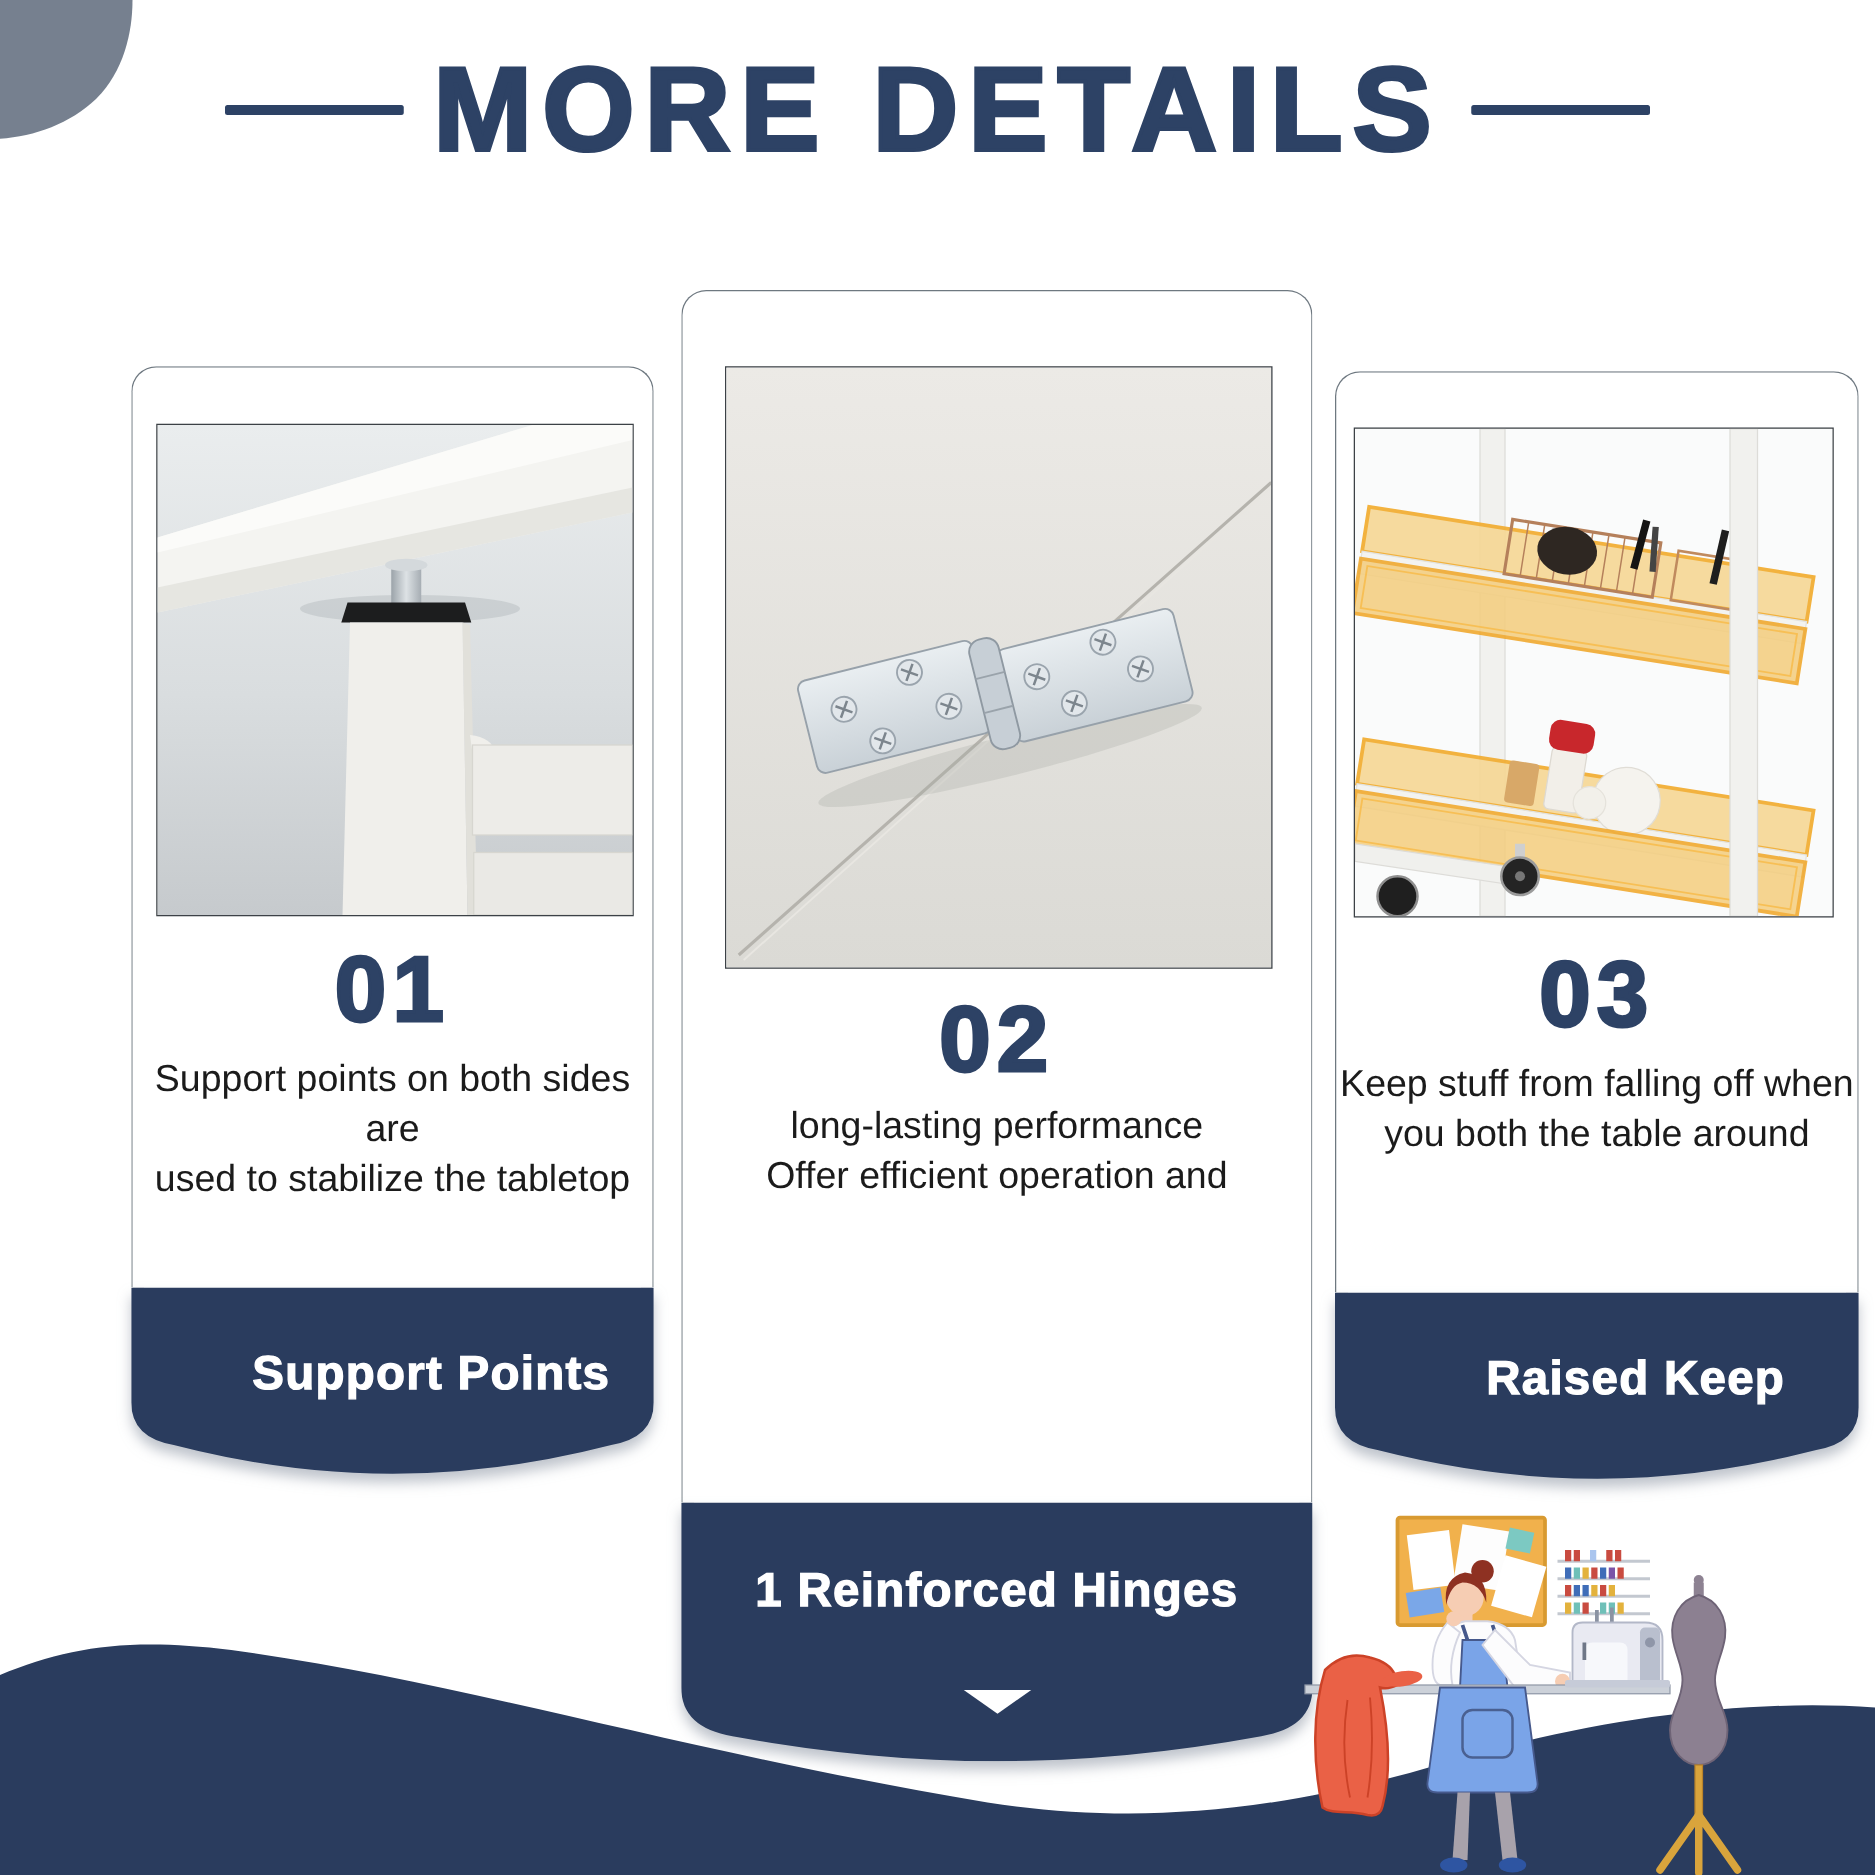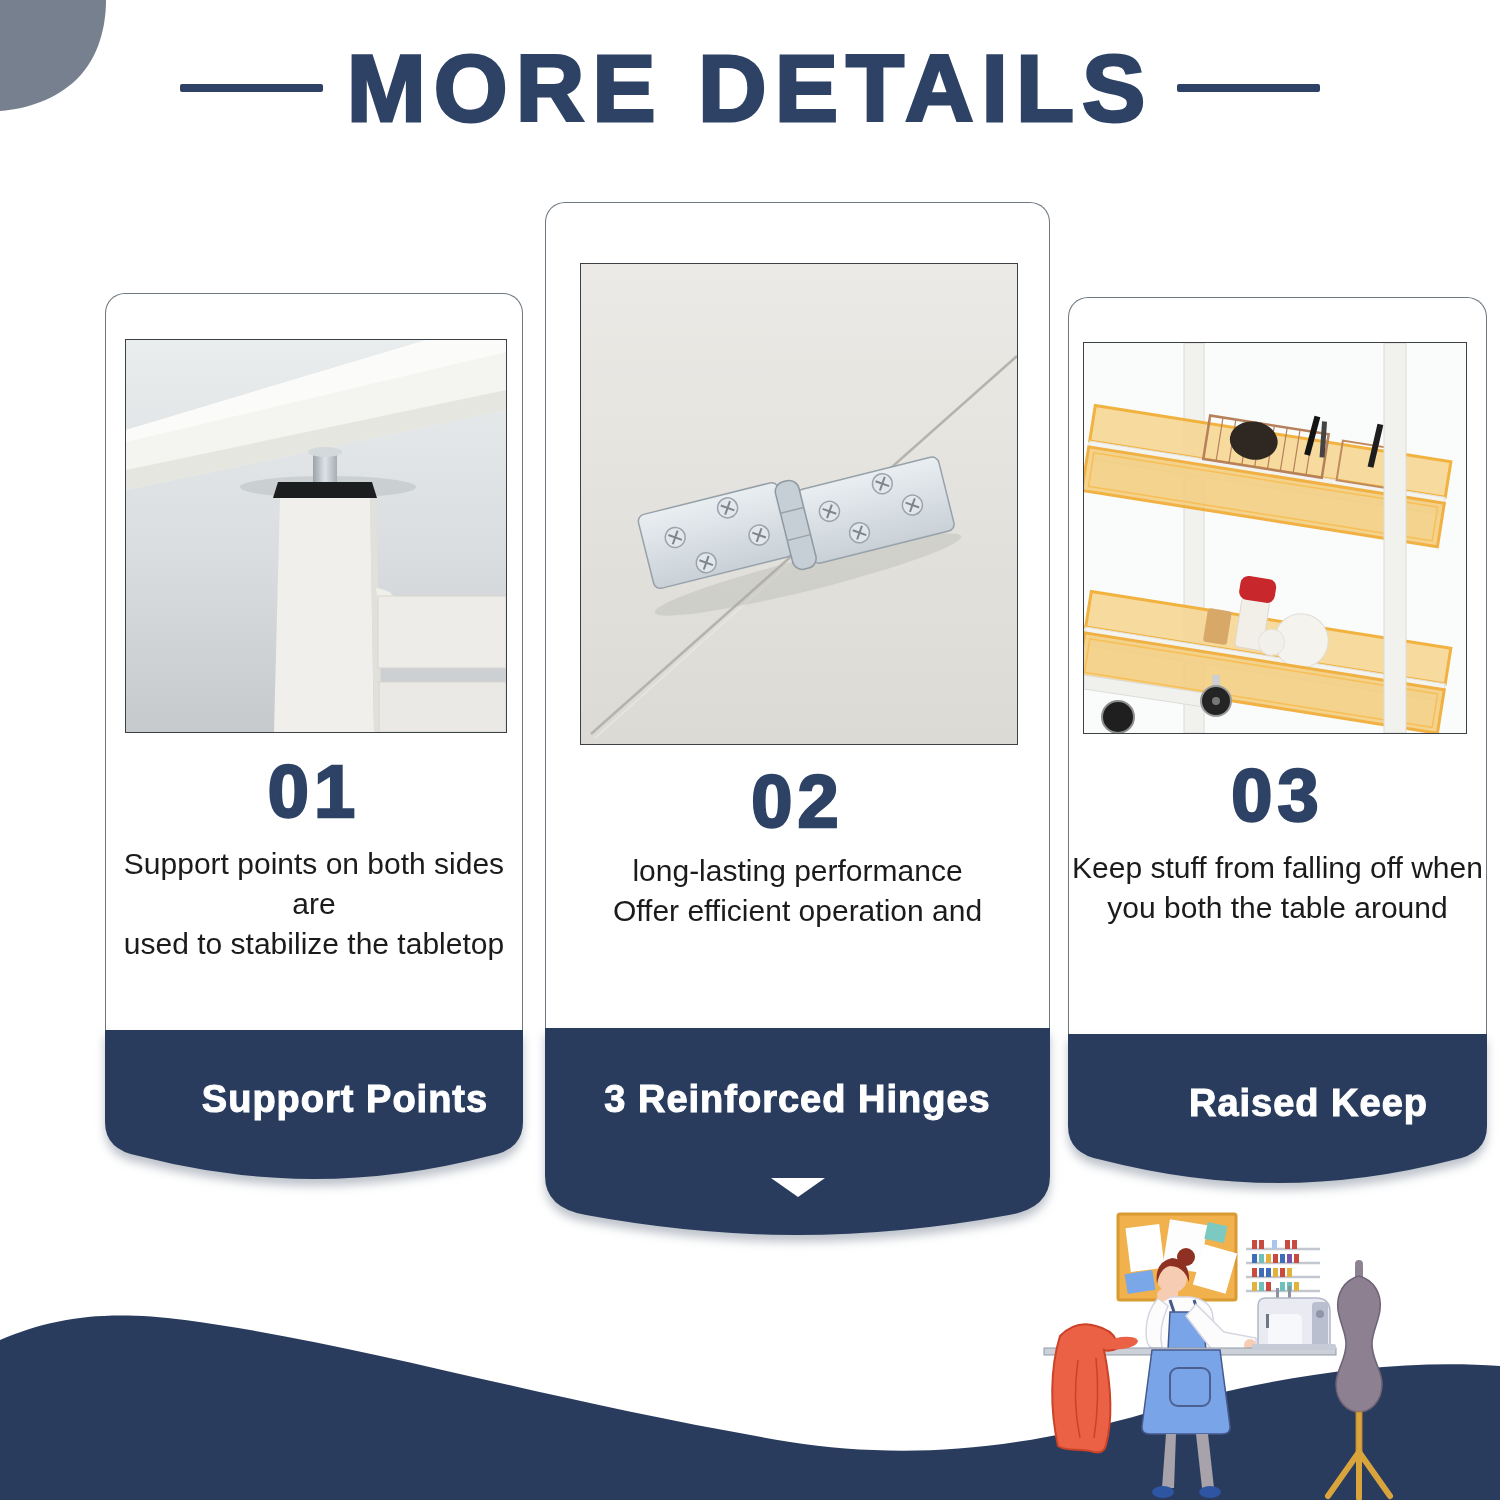--- a/index.html
+++ b/index.html
@@ -14,21 +14,21 @@
   .title{margin:0;font-size:95px;font-weight:bold;color:#2d4265;letter-spacing:8px;
          -webkit-text-stroke:3px #2d4265;white-space:nowrap;}
   
   .card{position:absolute;padding-left:45px;}
   .card1{left:60px;top:293px;width:418px;}
   .card2{left:500px;top:202px;width:505px;}
   .card3{left:1023px;top:297px;width:419px;}
   .card-body{position:relative;background:#ffffff;border:1px solid #6e7880;border-bottom:none;
              border-radius:20px 20px 0 0;box-sizing:border-box;}
   .card1 .card-body,.card3 .card-body{height:737px;}
-  .card2 .card-body{height:826px;}
+  .card2 .card-body{height:970px;margin-top:30px;}
   .photo{position:absolute;border:1px solid #3c4146;overflow:hidden;background:#eceeee;}
   .card1 .photo{left:19px;top:45px;width:380px;height:392px;}
   .card2 .photo{left:34px;top:60px;width:436px;height:480px;}
   .card3 .photo{left:14px;top:44px;width:382px;height:390px;}
   .photo svg{display:block;}
   .num{position:absolute;left:0;width:100%;text-align:center;font-size:74px;font-weight:bold;
        color:#2d4265;-webkit-text-stroke:2.5px #2d4265;letter-spacing:5px;}
   .card1 .num,.card3 .num{top:455px;}
   .card2 .num{top:556px;}
   .desc{position:absolute;left:0;width:100%;text-align:center;font-size:30px;color:#1b1b1b;
@@ -160,21 +160,21 @@
       <div class="num">02</div>
       <div class="desc">
         <div>long-lasting performance</div>
         <div>Offer efficient operation and</div>
       </div>
     </div>
     <div class="card-footer">
       <svg width="505" height="207" viewBox="0 0 505 207" preserveAspectRatio="none">
         <path d="M0,0 L505,0 L505,148 Q505,180 464,187 Q355,207 252,207 Q150,207 41,187 Q0,180 0,148 Z" fill="#2a3c5e"></path>
       </svg>
-      <div class="flabel">3 Reinforced Hinges</div>
+      <div class="flabel">1 Reinforced Hinges</div>
       <span class="arrow-down"></span>
     </div>
   </div>
 
   <div class="card card3">
     <div class="card-body">
       <div class="photo">
         <svg width="382" height="390" viewBox="0 0 382 390">
           <rect width="382" height="390" fill="#fafbfb"></rect>
           <rect x="100" y="0" width="20" height="390" fill="#f1f1ee" stroke="#dddcd8"></rect>

